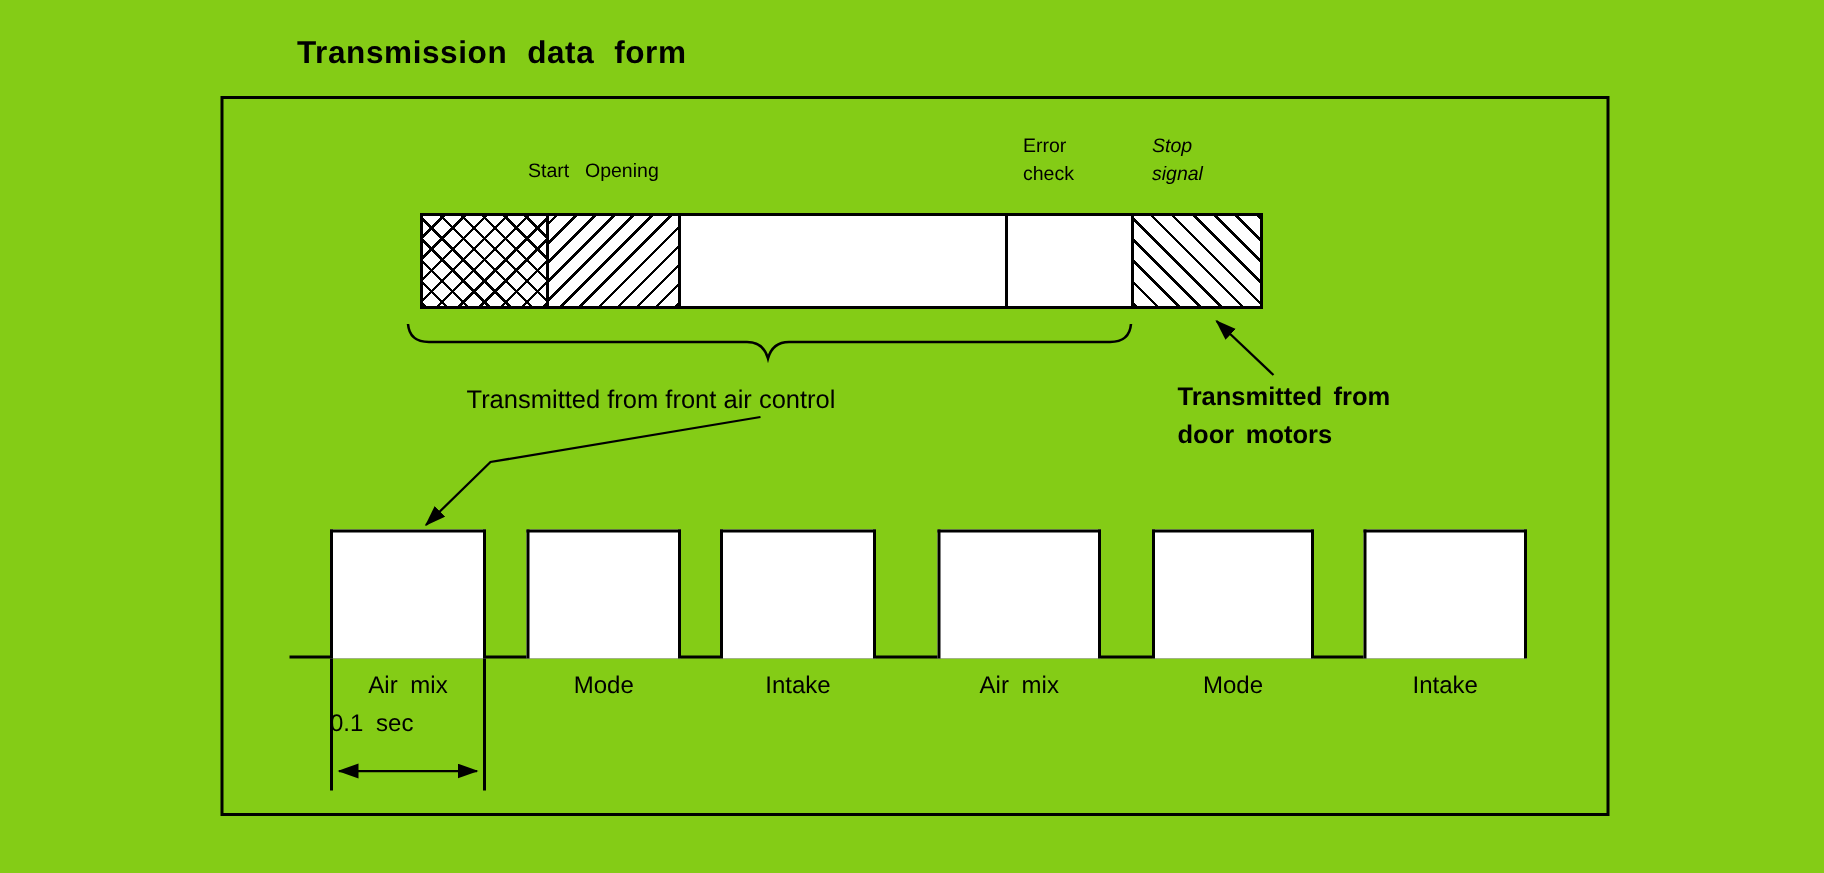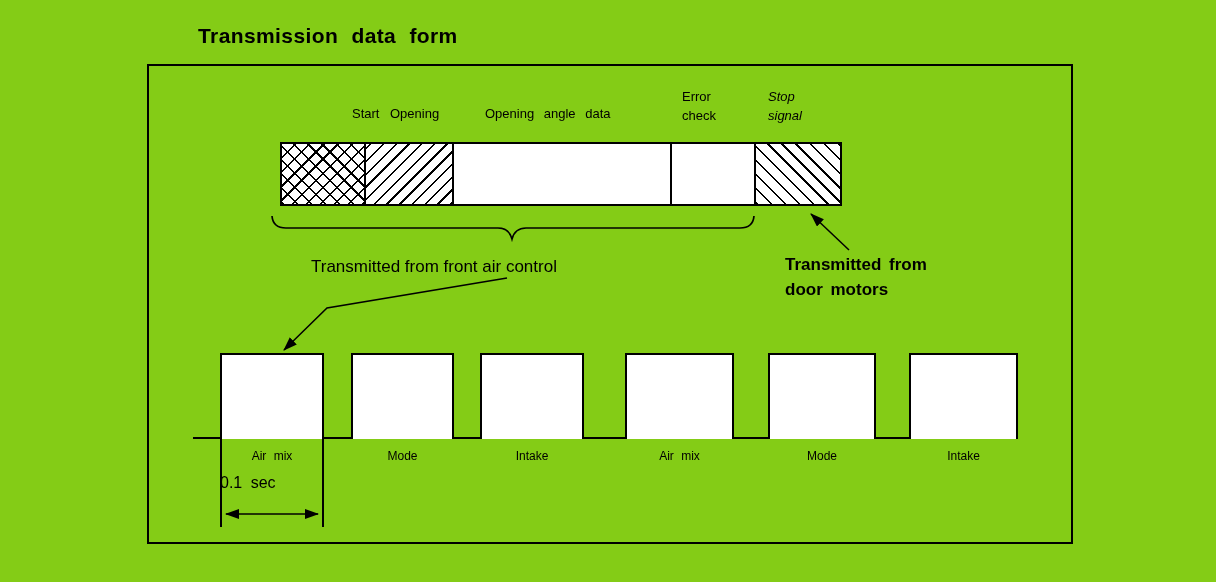--- a/index.html
+++ b/index.html
@@ -65,21 +65,21 @@
   }
   .pulse-1{left:220px;width:104px;}
   .pulse-2{left:351px;width:103px;}
   .pulse-3{left:480px;width:104px;}
   .pulse-4{left:625px;width:109px;}
   .pulse-5{left:768px;width:108px;}
   .pulse-6{left:909px;width:109px;}
   .ext-line{top:439px;width:2px;height:88px;background:#000;}
   .ext-left{left:220px;}
   .ext-right{left:322px;}
-  .pulse-label{font-size:12px;text-align:center;top:449px;white-space:nowrap;word-spacing:4px;}
+  .pulse-label{font-size:16px;text-align:center;top:449px;white-space:nowrap;word-spacing:4px;}
   .plbl-1{left:220px;width:104px;}
   .plbl-2{left:351px;width:103px;}
   .plbl-3{left:480px;width:104px;}
   .plbl-4{left:625px;width:109px;}
   .plbl-5{left:768px;width:108px;}
   .plbl-6{left:909px;width:109px;}
   .duration-label{left:220px;width:104px;top:474px;font-size:16px;text-align:left;white-space:nowrap;word-spacing:4px;}
   
   .overlay{left:0;top:0;width:1216px;height:582px;pointer-events:none;}
 </style>
@@ -87,21 +87,20 @@
 <body>
 
 <div class="page">
 
   <div class="abs title">Transmission data form</div>
 
   <div class="abs outer-box"></div>
 
   <div class="abs seg-label lbl-start">Start</div>
   <div class="abs seg-label lbl-address">Opening</div>
-  <div class="abs seg-label lbl-opening">Opening angle data</div>
   <div class="abs seg-label lbl-error">Error check</div>
   <div class="abs seg-label lbl-stop">Stop signal</div>
 
   <div class="abs data-bar">
     <div class="seg seg-start divided hatch-cross"></div>
     <div class="seg seg-address divided hatch-forward"></div>
     <div class="seg seg-opening divided"></div>
     <div class="seg seg-error divided"></div>
     <div class="seg seg-stop hatch-back"></div>
   </div>

